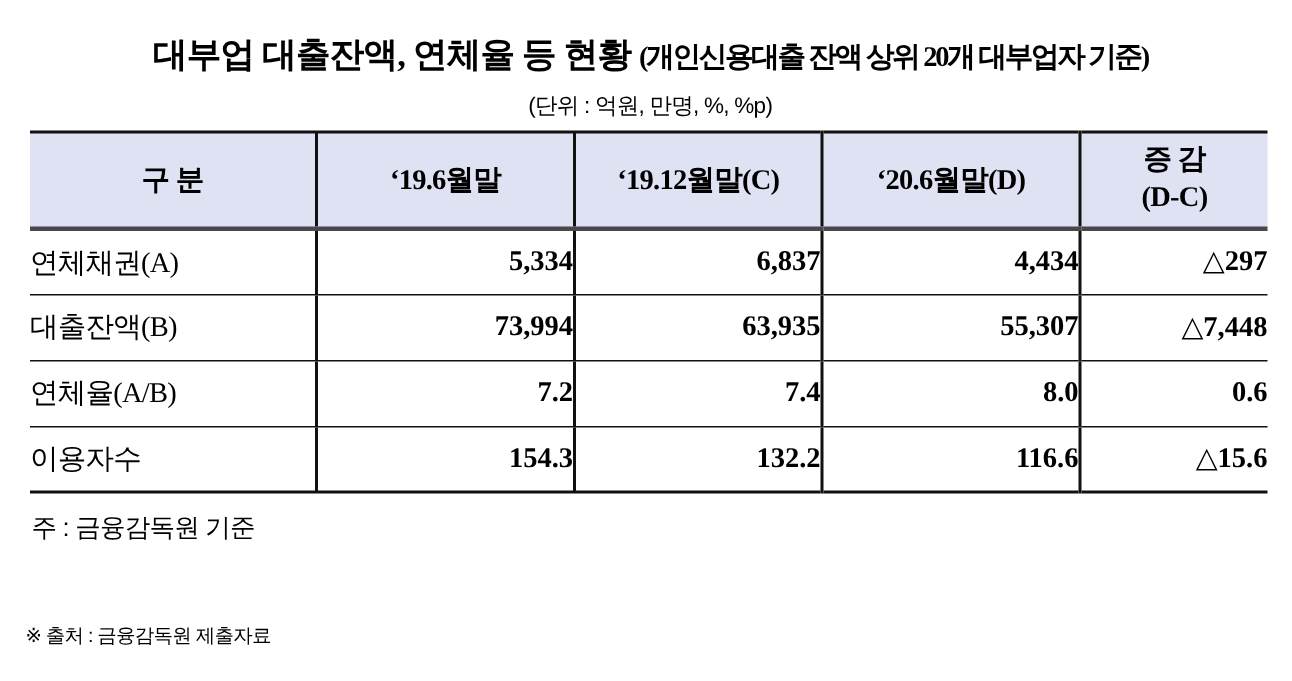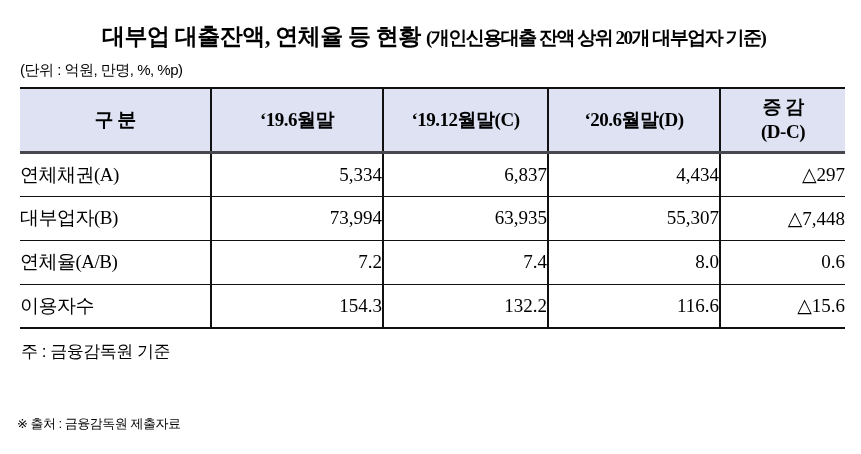--- a/index.html
+++ b/index.html
@@ -25,21 +25,21 @@
     white-space:nowrap;
   }
   .title-qualifier{
     font-size:19px;
     font-weight:600;
     letter-spacing:-1.5px;
     text-align:center;
   }
   .units-line{
     margin:9px 14px 4px 0;
-    text-align:left;
+    text-align:center;
     font-size:15px;
     font-family:"Liberation Sans","DejaVu Sans",sans-serif;
     letter-spacing:-0.5px;
     padding-left:20px;
   }
   table.status-table{
     margin:7px 0 0 20px;
     width:825px;
     border-collapse:collapse;
     border-top:2px solid var(--border-dark);
@@ -64,21 +64,21 @@
     letter-spacing:-0.5px;
   }
   .status-table thead th .hdr-line{line-height:1.3;}
   .status-table tbody td{
     height:44px;
     border-top:1px solid var(--border-dark);
     vertical-align:middle;
   }
   .status-table tbody tr:first-child td{border-top:none;}
   .cell-label{text-align:left;padding-left:3px;letter-spacing:-0.5px;}
-  .cell-num{text-align:right;padding-right:8px;}
+  .cell-num{text-align:right;padding-right:8px;font-weight:bold;}
   .note-line{
     margin:11px 0 0 21px;
     font-size:17px;
     font-family:"Liberation Sans","DejaVu Sans",sans-serif;
     letter-spacing:-0.5px;
   }
   .source-line{
     margin:52px 0 0 17px;
     font-size:13px;
     font-family:"Liberation Sans","DejaVu Sans",sans-serif;
@@ -119,21 +119,21 @@
     </thead>
     <tbody>
       <tr>
         <td class="cell-label">연체채권(A)</td>
         <td class="cell-num">5,334</td>
         <td class="cell-num">6,837</td>
         <td class="cell-num">4,434</td>
         <td class="cell-num">△297</td>
       </tr>
       <tr>
-        <td class="cell-label">대부업자(B)</td>
+        <td class="cell-label">대출잔액(B)</td>
         <td class="cell-num">73,994</td>
         <td class="cell-num">63,935</td>
         <td class="cell-num">55,307</td>
         <td class="cell-num">△7,448</td>
       </tr>
       <tr>
         <td class="cell-label">연체율(A/B)</td>
         <td class="cell-num">7.2</td>
         <td class="cell-num">7.4</td>
         <td class="cell-num">8.0</td>

